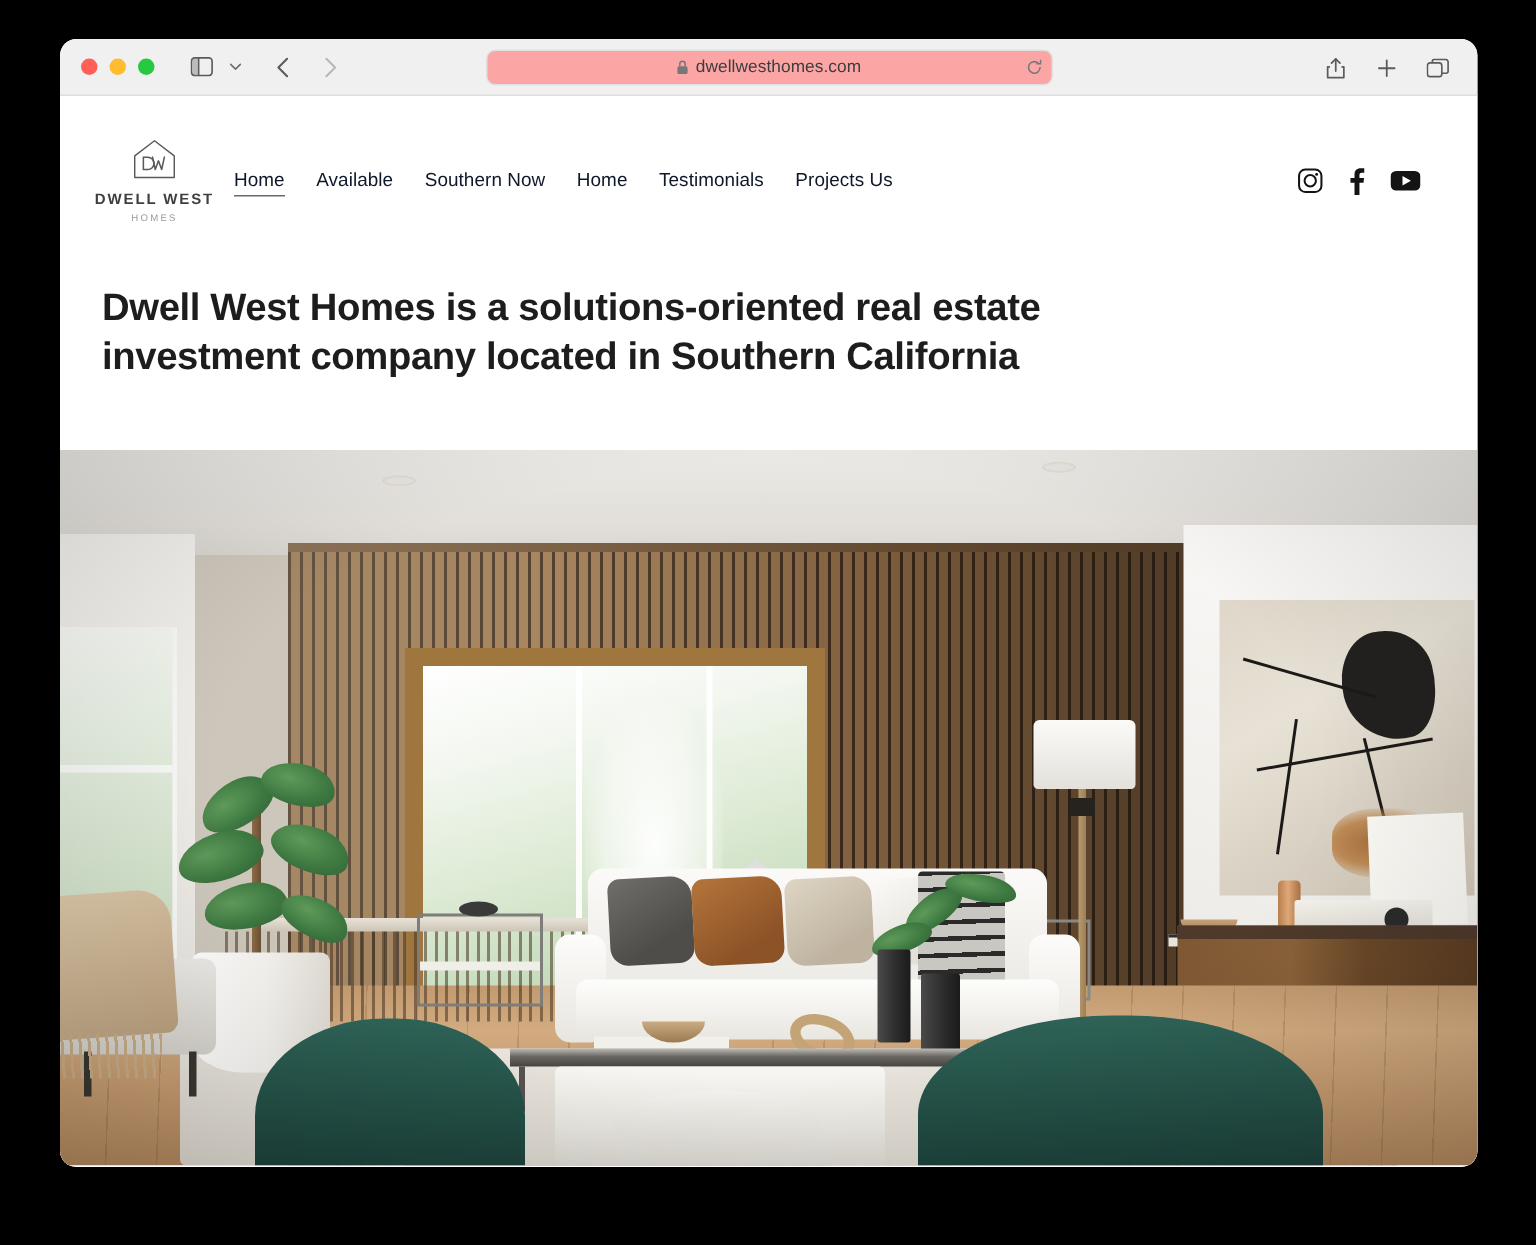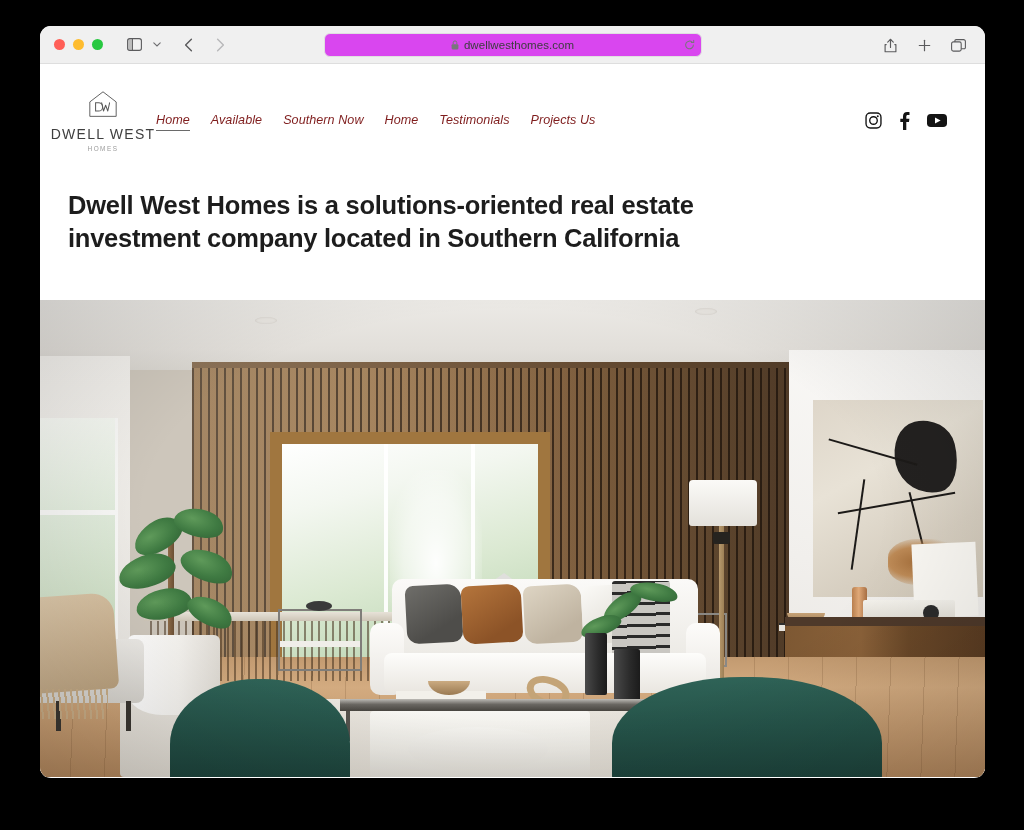--- a/index.html
+++ b/index.html
@@ -78,21 +78,21 @@
     left: 50%;
     transform: translateX(-50%);
     top: 7px;
     width: 378px;
     height: 24px;
   }
   .addr-bar {
     position: relative;
     width: 100%;
     height: 100%;
-    background: #d946ef;
+    background: #fca5a5;
     border: 1px solid #e0e0e0;
     border-radius: 6px;
     display: flex;
     align-items: center;
     justify-content: center;
     gap: 5px;
   }
   .lock-icon { display:flex; align-items:center; color:#77777a; }
   .addr-text {
     font-size: 11.5px;
@@ -136,24 +136,24 @@
   .logo {
     display: flex;
     flex-direction: column;
     align-items: center;
     width: 70px;
     margin-right: 18px;
     cursor: default;
   }
   .logo-mark { width: 34px; height: 28px; }
   .logo-line1 {
-    font-size: 14px;
+    font-size: 10px;
     letter-spacing: 1.25px;
     color: #3f3f3f;
-    font-weight: 400;
+    font-weight: 700;
     margin-top: 8px;
     white-space: nowrap;
   }
   .logo-line2 {
     font-size: 6.4px;
     letter-spacing: 1.5px;
     color: #9a9a9a;
     font-weight: 400;
     margin-top: 3px;
     white-space: nowrap;
@@ -161,26 +161,25 @@
 
   .main-nav {
     display: flex;
     align-items: center;
     gap: 21px;
     padding-top: 2px;
   }
   .nav-item {
     position: relative;
     font-size: 12.6px;
-    color: #7f1d1d;
+    color: #0f172a;
     letter-spacing: 0.05px;
     white-space: nowrap;
     padding-bottom: 4px;
     cursor: pointer;
-    font-style: italic;
   }
   .nav-item.active::after {
     content: "";
     position: absolute;
     left: 0; right: 0; bottom: 0;
     height: 1px;
     background: #6a6a6a;
   }
 
   .social {

